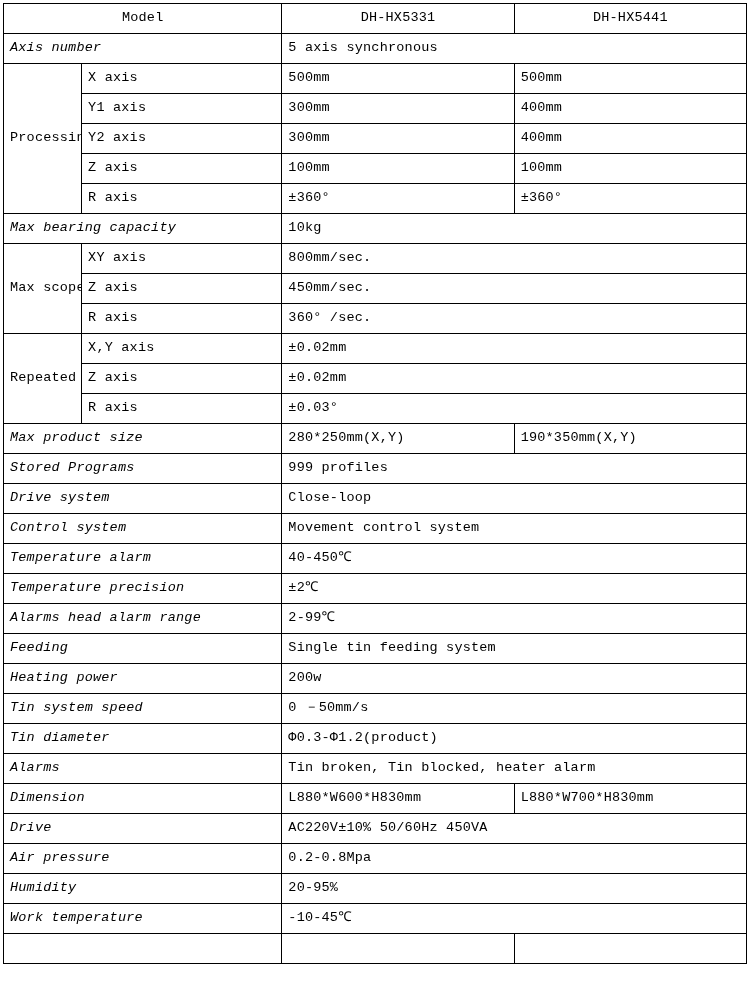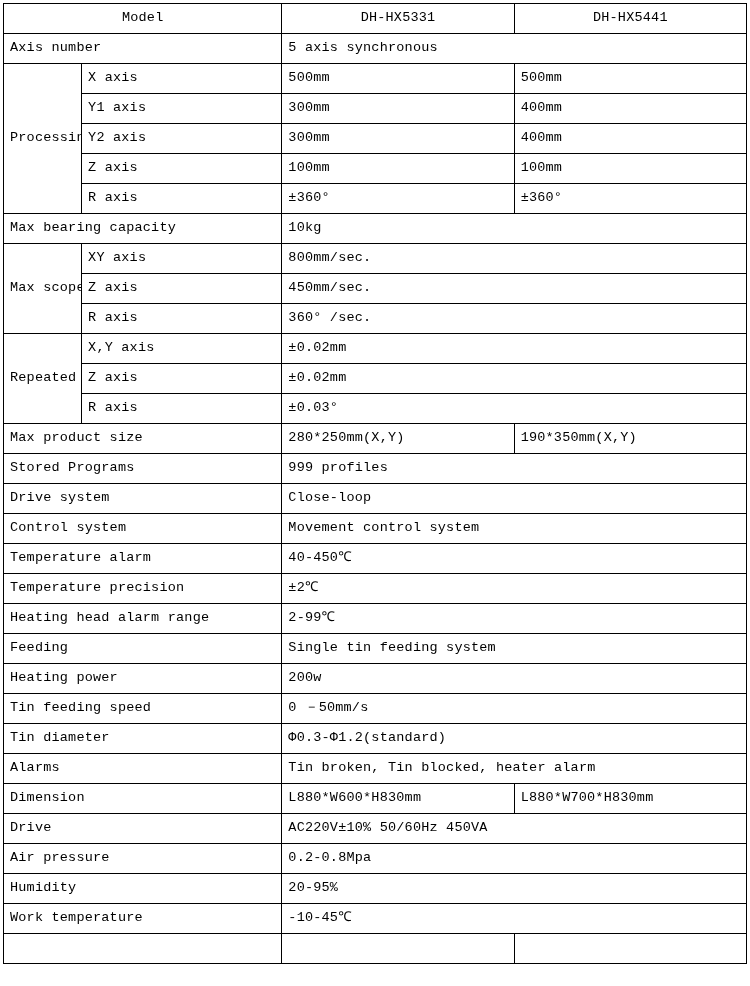--- a/index.html
+++ b/index.html
@@ -38,20 +38,21 @@
   }
   td.hdr-center {
     text-align: center;
     font-family: "Liberation Serif", serif;
     font-size: 15px;
     letter-spacing: 0.5px;
   }
   td.label {
     font-family: "Liberation Mono", monospace;
     font-size: 13.5px;
+    font-style: italic;
   }
   td.group-label {
     font-family: "Liberation Mono", monospace;
     font-size: 13.5px;
     line-height: 1.45;
     padding-left: 4px;
     padding-right: 0px;
     white-space: normal;
     word-break: break-all;
     text-align: left;
@@ -182,42 +183,42 @@
         <td class="label" colspan="2">Temperature alarm</td>
         <td class="value" colspan="2">40-450℃</td>
       </tr>
 
       <tr class="row-h">
         <td class="label" colspan="2">Temperature precision</td>
         <td class="value" colspan="2">±2℃</td>
       </tr>
 
       <tr class="row-h">
-        <td class="label" colspan="2">Heating head alarm range</td>
+        <td class="label" colspan="2">Alarms head alarm range</td>
         <td class="value" colspan="2">2-99℃</td>
       </tr>
 
       <tr class="row-h">
         <td class="label" colspan="2">Feeding</td>
         <td class="value" colspan="2">Single tin feeding system</td>
       </tr>
 
       <tr class="row-h">
         <td class="label" colspan="2">Heating power</td>
         <td class="value" colspan="2">200w</td>
       </tr>
 
       <tr class="row-h">
-        <td class="label" colspan="2">Tin feeding speed</td>
+        <td class="label" colspan="2">Tin system speed</td>
         <td class="value" colspan="2">0 －50mm/s</td>
       </tr>
 
       <tr class="row-h">
         <td class="label" colspan="2">Tin diameter</td>
-        <td class="value" colspan="2">Φ0.3-Φ1.2(standard)</td>
+        <td class="value" colspan="2">Φ0.3-Φ1.2(product)</td>
       </tr>
 
       <tr class="row-h">
         <td class="label" colspan="2">Alarms</td>
         <td class="value" colspan="2">Tin broken, Tin blocked, heater alarm</td>
       </tr>
 
       <tr class="row-h">
         <td class="label" colspan="2">Dimension</td>
         <td class="value">L880*W600*H830mm</td>

